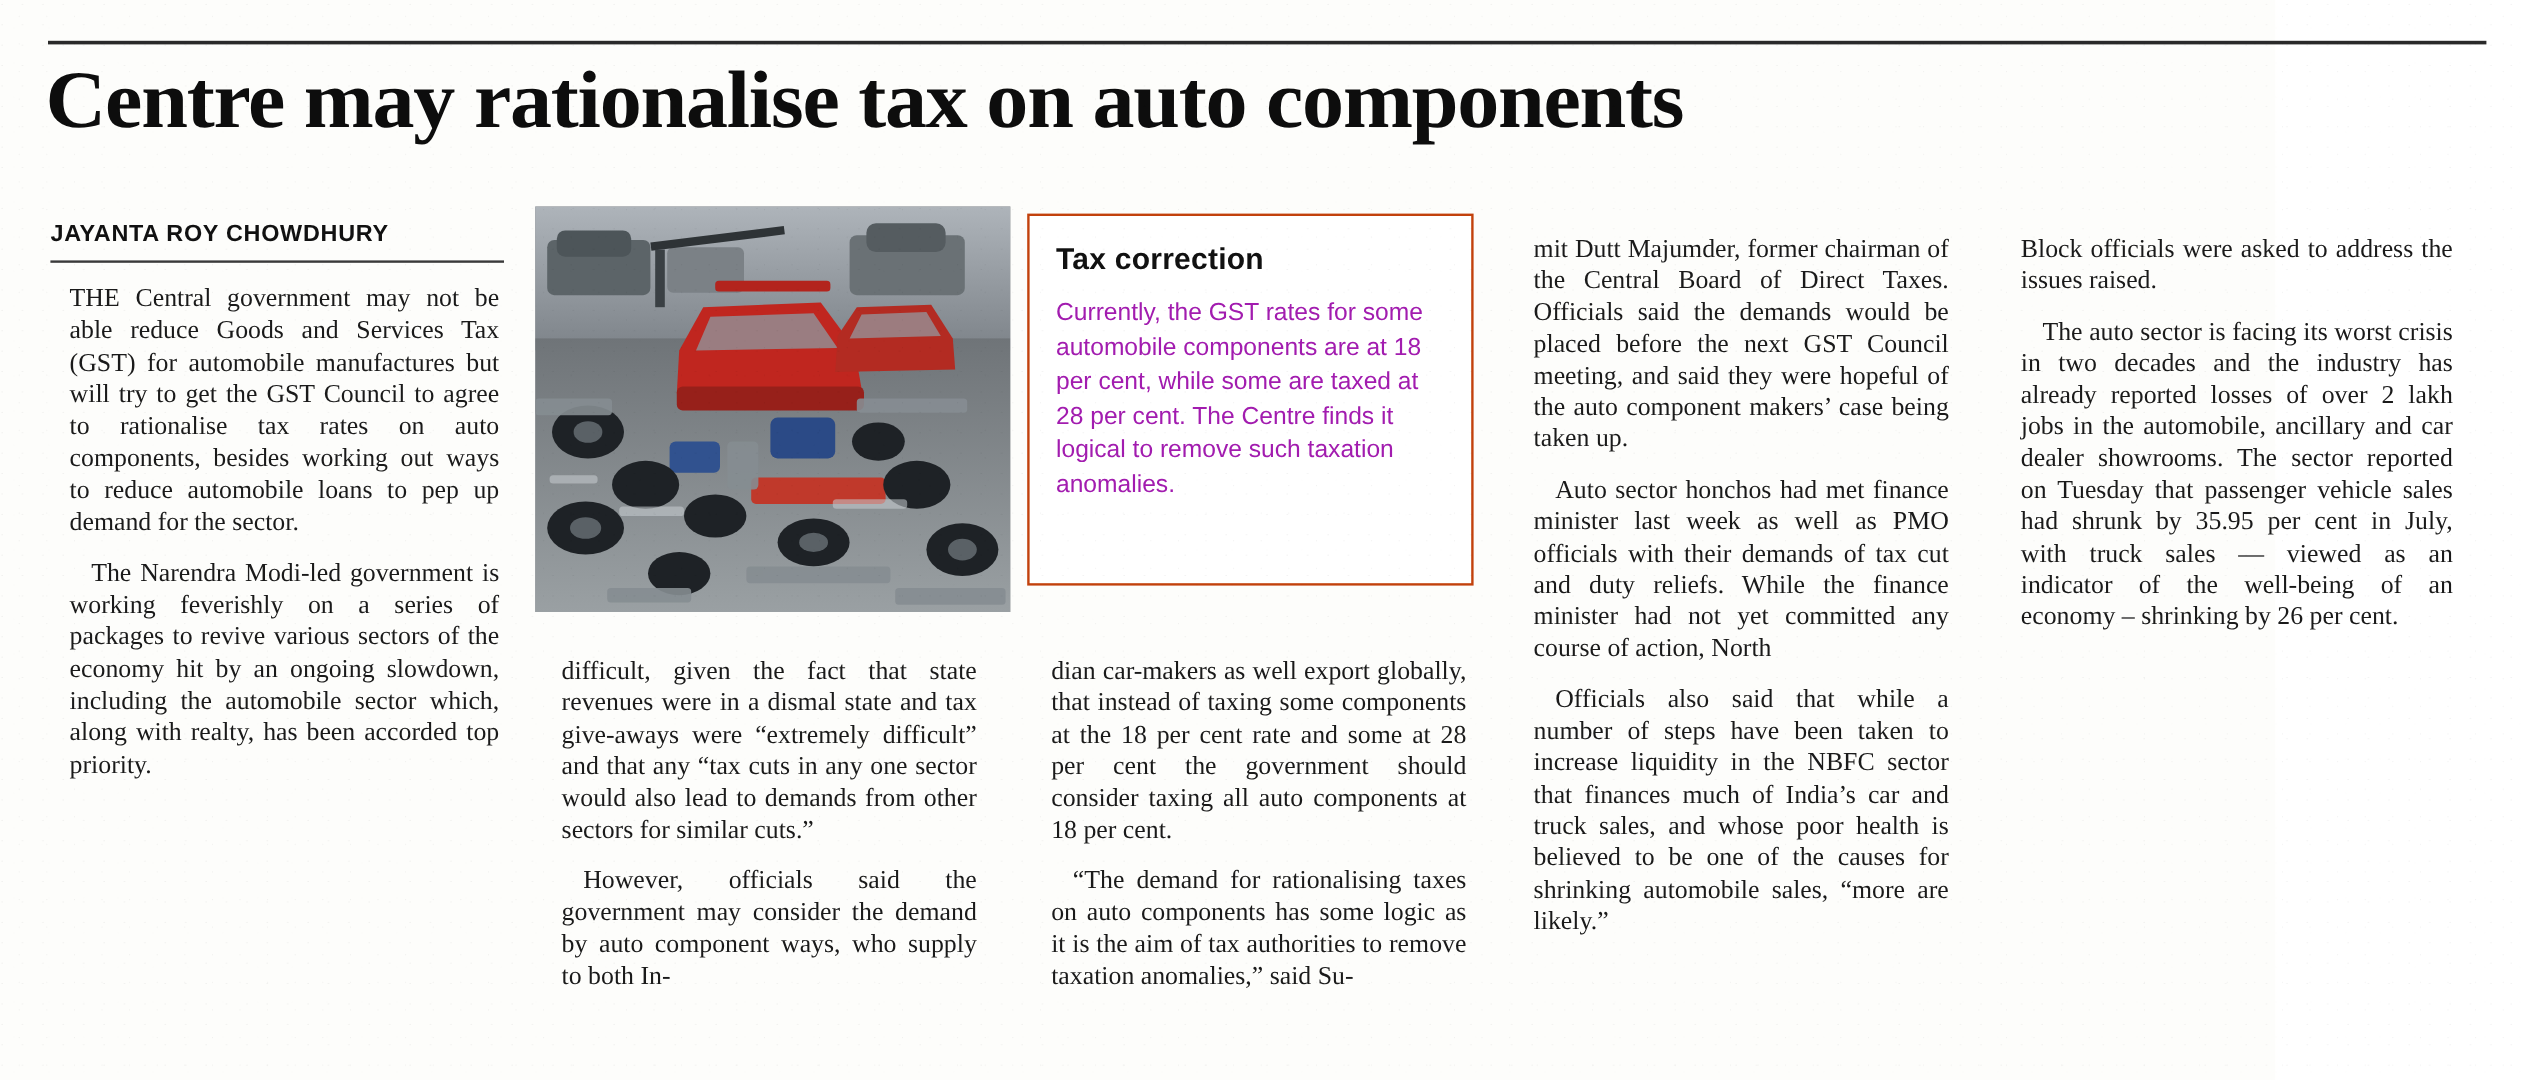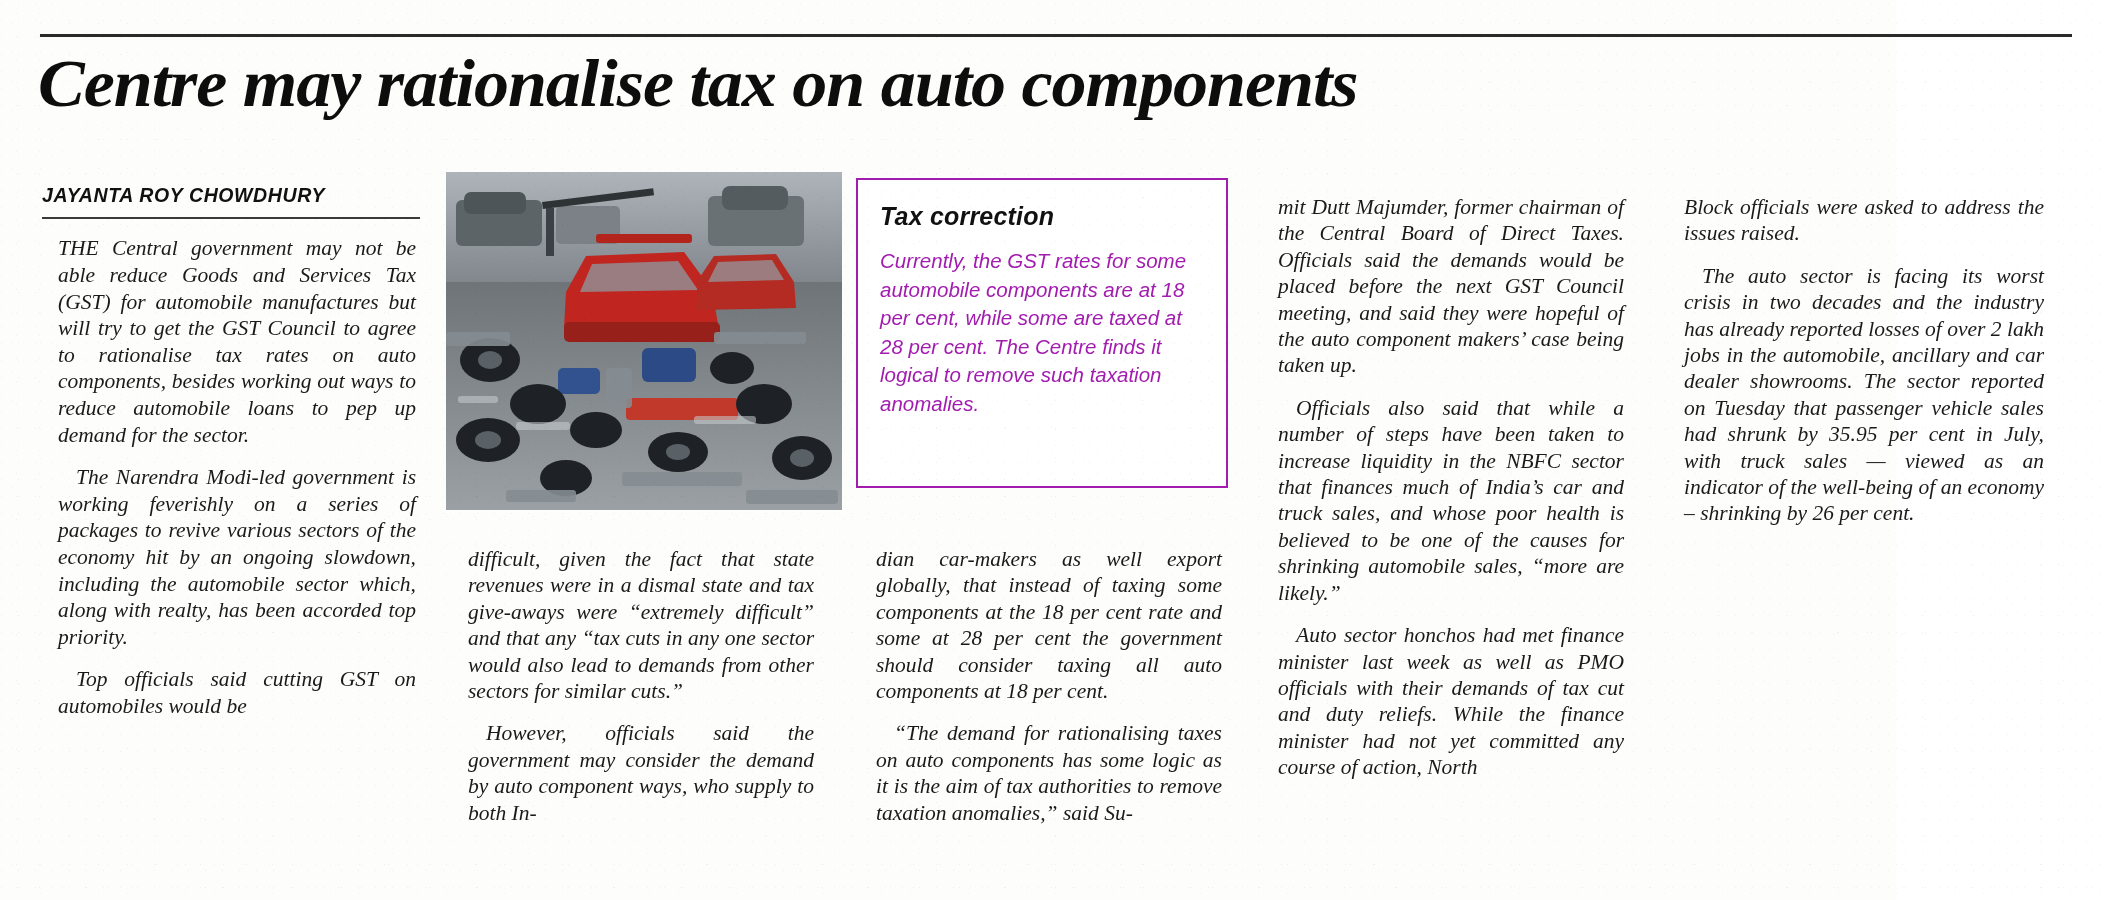--- a/index.html
+++ b/index.html
@@ -14,21 +14,20 @@
     font-family: "Liberation Serif", serif;
     color: #111111;
     position: relative;
   }
   .page {
     position: absolute;
     left: 0; top: 0;
     width: 1896px;
     height: 900px;
     background: #fdfdfb;
-    font-style: italic;
   }
 
   
   .headline-rule-top {
     position: absolute;
     left: 40px;
     top: 34px;
     width: 2032px;
     height: 3px;
     background: #2a2a2a;
@@ -137,21 +136,21 @@
   }
   .photo svg { display: block; }
 
   
   .factbox {
     position: absolute;
     left: 856px;
     top: 178px;
     width: 372px;
     height: 310px;
-    border: 2px solid #a21caf;
+    border: 2px solid #c2410c;
     background: #ffffff;
     box-sizing: border-box;
     padding: 22px 22px 10px 22px;
   }
   .factbox h3 {
     margin: 0 0 16px 0;
     font-family: "Liberation Sans", sans-serif;
     font-size: 25px;
     font-weight: bold;
     color: #111;
@@ -263,38 +262,37 @@
     <h3>Tax correction</h3>
     <p>Currently, the GST rates for some automobile components are at 18 per cent, while some are taxed at 28 per cent. The Centre finds it logical to remove such taxation anomalies.</p>
   </div>
 
   <div class="col" id="col1">
     <div class="byline">JAYANTA ROY CHOWDHURY</div>
     <div class="byline-rule"></div>
     <div class="body">
       <p class="first">THE Central government may not be able reduce Goods and Services Tax (GST) for automobile manufactures but will try to get the GST Council to agree to rationalise tax rates on auto components, besides working out ways to reduce automobile loans to pep up demand for the sector.</p>
       <p>The Narendra Modi-led government is working feverishly on a series of packages to revive various sectors of the economy hit by an ongoing slowdown, including the automobile sector which, along with realty, has been accorded top priority.</p>
-      <p>Top officials said cutting GST on automobiles would be</p>
     </div>
   </div>
 
   <div class="col" id="col2">
     <p class="first">difficult, given the fact that state revenues were in a dismal state and tax give-aways were “extremely difficult” and that any “tax cuts in any one sector would also lead to demands from other sectors for similar cuts.”</p>
     <p>However, officials said the government may consider the demand by auto component ways, who supply to both In-</p>
   </div>
 
   <div class="col" id="col3">
     <p class="first">dian car-makers as well export globally, that instead of taxing some components at the 18 per cent rate and some at 28 per cent the government should consider taxing all auto components at 18 per cent.</p>
     <p>“The demand for rationalising taxes on auto components has some logic as it is the aim of tax authorities to remove taxation anomalies,” said Su-</p>
   </div>
 
   <div class="col" id="col4">
     <p class="first">mit Dutt Majumder, former chairman of the Central Board of Direct Taxes. Officials said the demands would be placed before the next GST Council meeting, and said they were hopeful of the auto component makers’ case being taken up.</p>
+    <p>Auto sector honchos had met finance minister last week as well as PMO officials with their demands of tax cut and duty reliefs. While the finance minister had not yet committed any course of action, North</p>
     <p>Officials also said that while a number of steps have been taken to increase liquidity in the NBFC sector that finances much of India’s car and truck sales, and whose poor health is believed to be one of the causes for shrinking automobile sales, “more are likely.”</p>
-    <p>Auto sector honchos had met finance minister last week as well as PMO officials with their demands of tax cut and duty reliefs. While the finance minister had not yet committed any course of action, North</p>
   </div>
 
   <div class="col" id="col5">
     <p class="first">Block officials were asked to address the issues raised.</p>
     <p>The auto sector is facing its worst crisis in two decades and the industry has already reported losses of over 2 lakh jobs in the automobile, ancillary and car dealer showrooms. The sector reported on Tuesday that passenger vehicle sales had shrunk by 35.95 per cent in July, with truck sales — viewed as an indicator of the well-being of an economy – shrinking by 26 per cent.</p>
   </div>
 
   <div class="grain"></div>
 </div>
 

